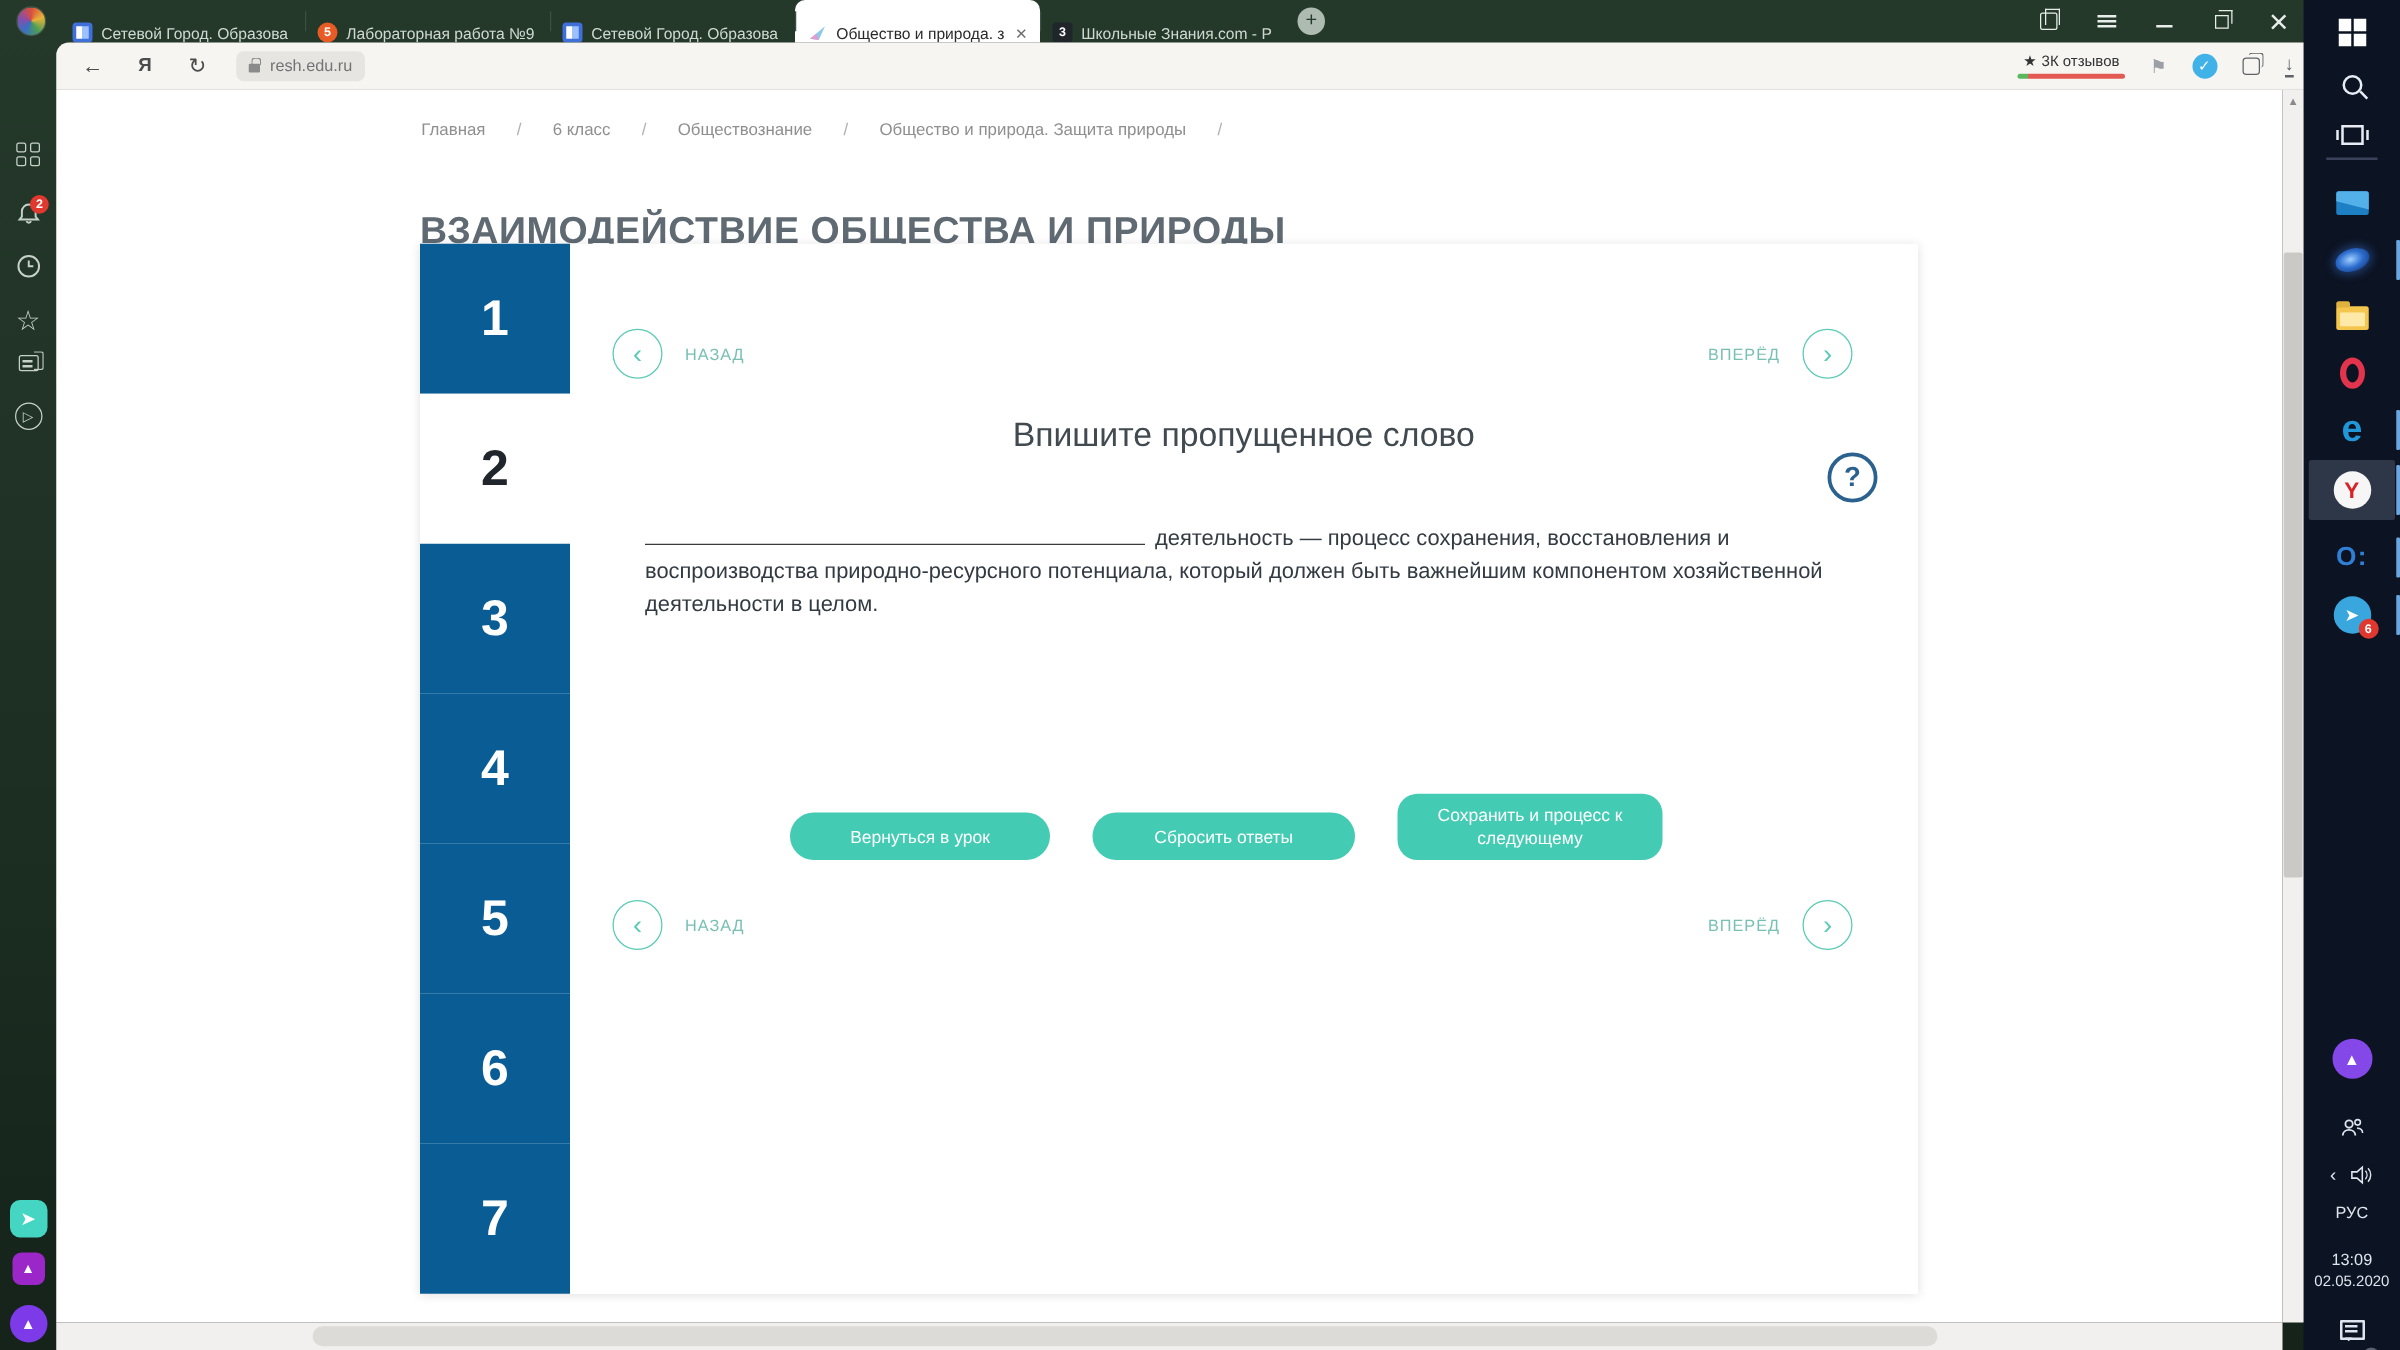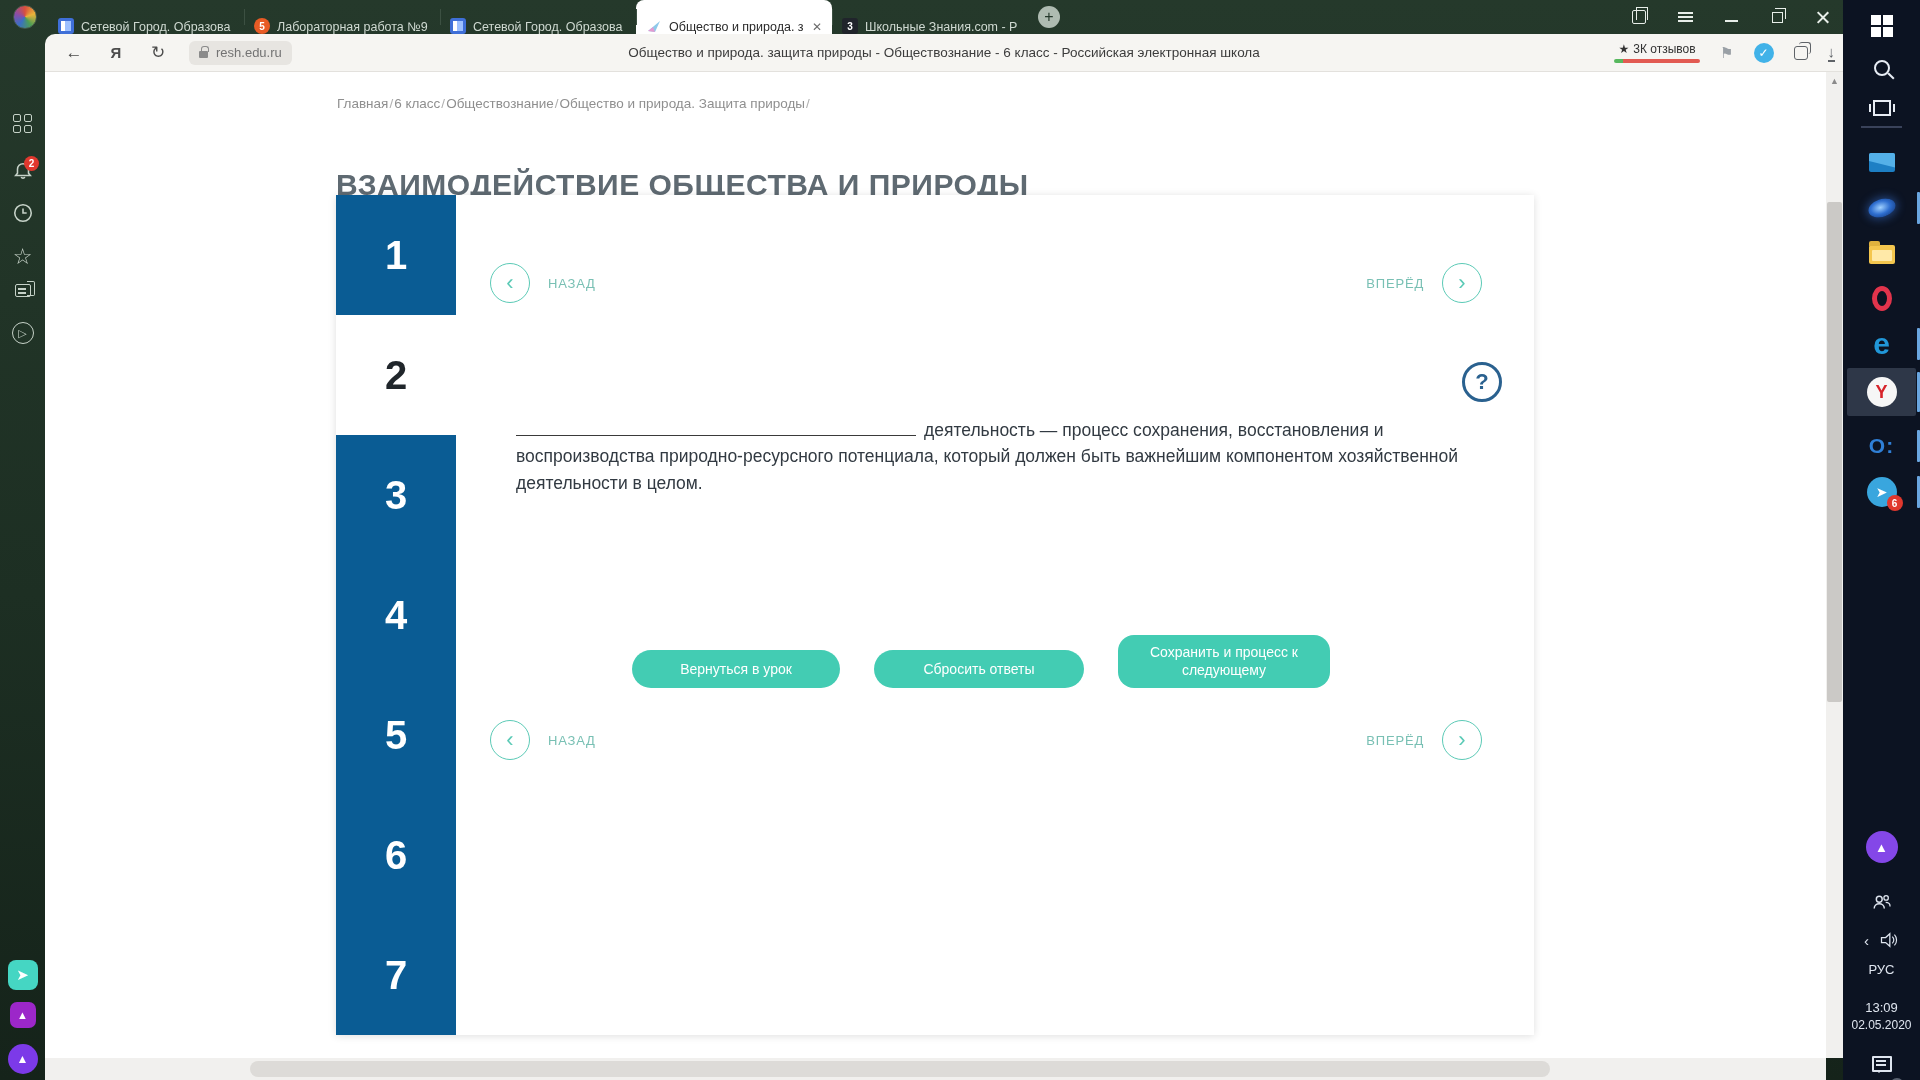--- a/index.html
+++ b/index.html
@@ -106,21 +106,21 @@
 
   
   .content { position:absolute; left:45px; top:72px; width:1781px; height:986px; background:#fff; overflow:hidden; }
   .vscroll { position:absolute; left:1826px; top:72px; width:17px; height:986px; background:#f1f0ee; }
   .vscroll .arrow { position:absolute; top:4px; left:0; width:17px; text-align:center; color:#8a8a8a; font-size:9px; }
   .vscroll .thumb { position:absolute; left:1px; top:130px; width:15px; height:500px; background:#cbc9c6; border-radius:2px; }
   .hscroll { position:absolute; left:45px; top:1058px; width:1781px; height:22px; background:#f1f0ee; }
   .hscroll .thumb { position:absolute; left:205px; top:3px; width:1300px; height:16px; background:#dddbd8; border-radius:8px; }
 
   
-  .breadcrumbs { position:absolute; left:292px; top:24px; font-size:13.5px; color:#8f8f8f; display:flex; gap:1px; }
+  .breadcrumbs { position:absolute; left:292px; top:24px; font-size:13.5px; color:#8f8f8f; display:flex; gap:25px; }
   .breadcrumbs .sep { color:#b0b0b0; }
   .page-heading { position:absolute; left:291px; top:56px; font-size:30px; font-weight:bold; color:#5f6a72; letter-spacing:.5px;margin-top:40px; }
 
   .card { position:absolute; left:291px; top:123px; width:1198px; height:840px; display:flex; box-shadow:0 1px 8px rgba(0,0,0,.13); }
   .modules { width:120px; flex:0 0 120px; display:flex; flex-direction:column; }
   .module { flex:1; background:#0a5c94; color:#fff; font-size:40px; font-weight:bold; display:flex; align-items:center; justify-content:center; }
   .module.selected { background:#fff; color:#20262b; }
   .lesson-main { position:relative; flex:1; background:#fff; }
 
   .navrow { position:absolute; left:0; width:100%; height:40px; }
@@ -203,21 +203,20 @@
   </div>
 
   <div class="toolbar">
     <div class="tbtn tb-back">←</div>
     <div class="tbtn tb-ya">Я</div>
     <div class="tbtn tb-refresh">↻</div>
     <div class="url-pill">
       <div class="lock"></div>
       <span class="url-text">resh.edu.ru</span>
     </div>
-    <div class="page-title-center">Общество и природа. защита природы - Обществознание - 6 класс - Российская электронная школа</div>
     <div class="tb-right">
       <div class="reviews">
         <div class="reviews-row">
           <span>★</span>
           <span>3К отзывов</span>
         </div>
         <div class="rating-bar"></div>
       </div>
       <div class="flag-icon">⚑</div>
       <div class="protect">✓</div>
@@ -306,20 +305,21 @@
           <div class="nav-circle left">
               <span>‹</span>
             </div>
           <span class="nav-label back">НАЗАД</span>
           <span class="nav-label fwd">ВПЕРЁД</span>
           <div class="nav-circle right">
               <span>›</span>
             </div>
         </div>
 
+        <div class="question-title">Впишите пропущенное слово</div>
         <div class="help-circle">
             <span>?</span>
           </div>
 
         <div class="task-text">
           <span class="answer-blank"></span><span>деятельность — процесс сохранения, восстановления и воспроизводства природно-ресурсного потенциала, который должен быть важнейшим компонентом хозяйственной деятельности в целом.</span>
         </div>
 
         <div class="btn-row">
           <button class="btn btn-return">Вернуться в урок</button>

